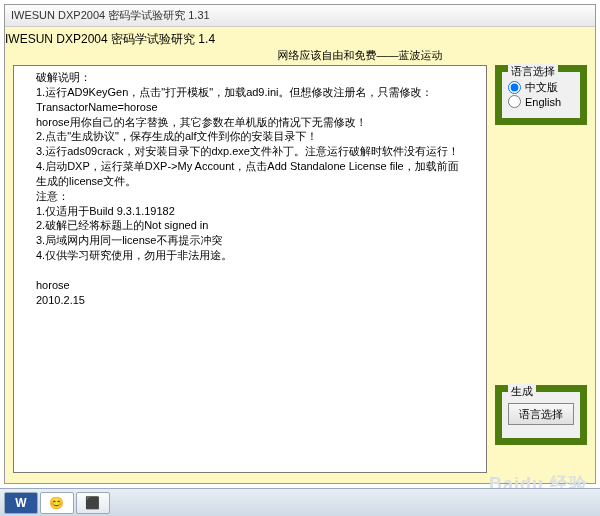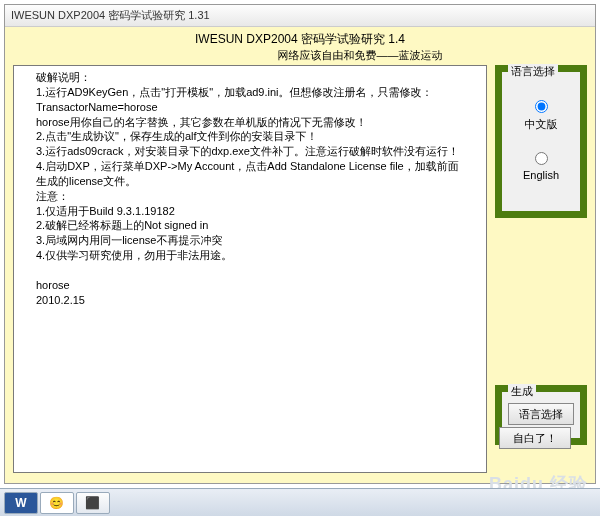--- a/index.html
+++ b/index.html
@@ -1,26 +1,26 @@
 <!DOCTYPE html>
 <html><head>
 <meta charset="utf-8">
 <style>
 * { box-sizing: border-box; margin: 0; padding: 0; }
 body { font-family: "Microsoft YaHei", SimSun, sans-serif; font-size: 11px; background: #fff; width: 600px; height: 516px; overflow: hidden; position: relative; }
 .window { position: absolute; left: 4px; top: 4px; width: 592px; height: 480px; background: #fef9c3; border: 1px solid #999; }
 .titlebar { height: 22px; background: linear-gradient(#fdfdfd, #e8e8e8); border-bottom: 1px solid #ccc; display: flex; align-items: center; padding: 0 6px; font-size: 11px; color: #333; }
-.header { text-align: center; padding: 4px 0 0; font-size: 12px; }
+.header { padding: 4px 0 0; font-size: 12px; }
 .subheader { text-align: center; font-size: 11px; padding: 0 0 2px 120px; }
 .content { display: flex; height: calc(100% - 62px); padding: 0 8px 8px; gap: 8px; }
 .textarea { flex: 1; background: #fff; border: 1px solid #7a7a7a; padding: 4px 22px; font-size: 11px; line-height: 1.35; color: #000; overflow: hidden; white-space: pre-wrap; }
 .sidepanel { width: 92px; display: flex; flex-direction: column; gap: 10px; }
 .groupbox { border: 7px solid #4d7c0f; padding: 8px 6px 10px; background: #f0f0f0; position: relative; }
 .groupbox .legend { position: absolute; top: -8px; left: 6px; background: #f0f0f0; padding: 0 3px; font-size: 11px; }
-.radio { display: flex; align-items: center; gap: 4px; margin: 20px 0; font-size: 11px; flex-direction: column; }
+.radio { display: flex; align-items: center; gap: 4px; margin: 0 0; font-size: 11px; }
 .radio input { margin: 0; }
 .btn { width: 100%; height: 22px; background: linear-gradient(#f8f8f8, #e0e0e0); border: 1px solid #888; font-size: 11px; cursor: pointer; margin: 3px 0; }
 .btn-wrap { margin-top: auto; margin-bottom: 28px; position: relative; }
 .red-circle { position: absolute; left: -18px; top: -10px; width: 112px; height: 36px; border: 4px solid #e60000; border-radius: 50%; pointer-events: none; }
 .btn-alone { position: absolute; right: 24px; bottom: 34px; width: 72px; height: 22px; background: linear-gradient(#f8f8f8, #e0e0e0); border: 1px solid #888; font-size: 11px; cursor: pointer; }
 .watermark { position: absolute; right: 12px; bottom: 14px; color: #d9dfe6; font-size: 16px; font-weight: bold; letter-spacing: 1px; text-align: right; line-height: 1; }
 .watermark .wlogo { font-size: 18px; }
 .watermark .wsub { font-size: 9px; color: #dde3ea; }
 .taskbar { position: absolute; left: 0; bottom: 0; width: 100%; height: 28px; background: linear-gradient(#e9eef5, #cfd9e6); border-top: 1px solid #9ab; display: flex; align-items: center; padding: 0 4px; gap: 2px; }
 .tbitem { width: 34px; height: 22px; background: linear-gradient(#fdfdfd,#e4e9f0); border: 1px solid #9ab; border-radius: 2px; display: flex; align-items: center; justify-content: center; font-size: 12px; }
@@ -69,21 +69,20 @@
 
       <div class="btn-wrap">
         <div class="groupbox">
           <div class="legend">生成</div>
           <button class="btn">语言选择</button>
         </div>
       </div>
     </div>
   </div>
 
-  <button class="btn-alone">自白了！</button>
 </div>
 
 <div class="watermark">
   <div class="wlogo">Baidu 经验</div>
   <div class="wsub">jingyan.baidu.com</div>
 </div>
 
 <div class="taskbar">
   <div class="tbitem tb-word">W</div>
   <div class="tbitem tb-face">😊</div>

